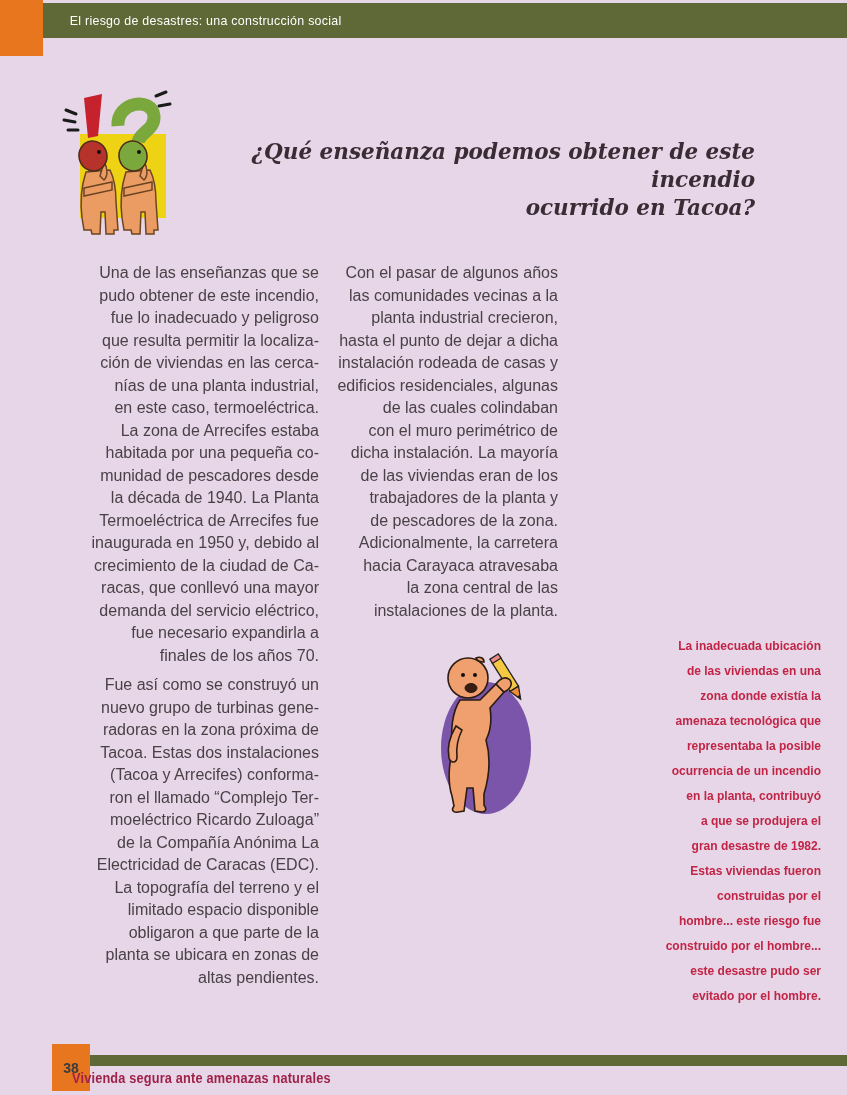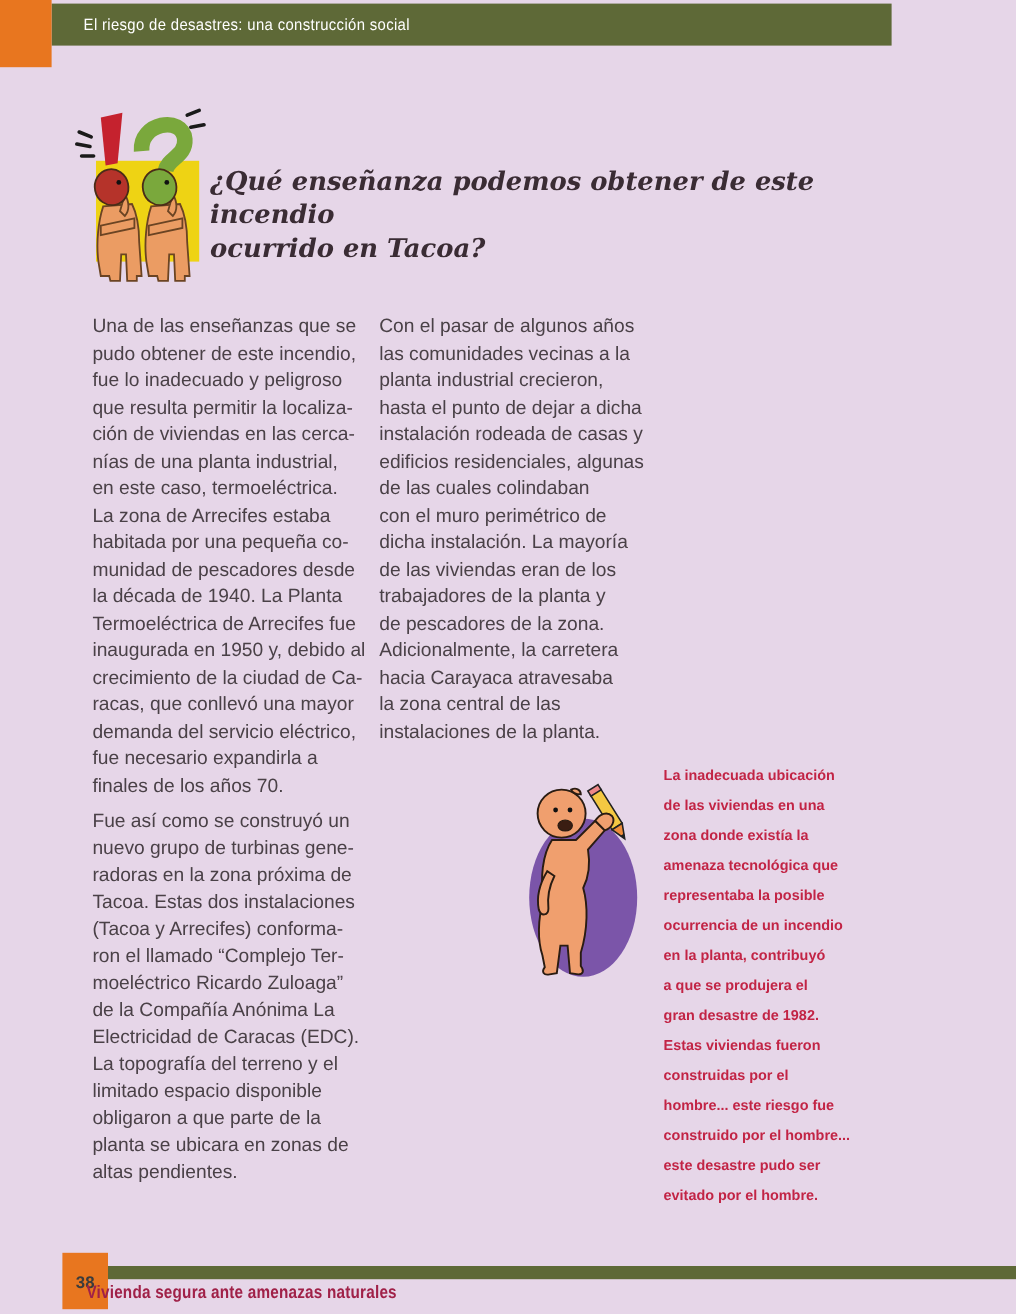--- a/index.html
+++ b/index.html
@@ -3,25 +3,25 @@
 <meta charset="utf-8">
 <style>
   html,body{margin:0;padding:0;}
   body{
     width:847px;height:1095px;
     font-family:"Liberation Sans", sans-serif;
     background:var(--page_bg,#e6d6e8);
     position:relative;overflow:hidden;
   }
   .abs{position:absolute;}
-  .prelines{white-space:pre-line;}
+  .prelines{white-space:pre-line;text-align:right;}
 
   
   .header-bar{
-    left:43px;top:3px;width:700px;height:35px;
+    left:43px;top:3px;width:804px;height:35px;
     background:var(--olive,#5e6937);
   }
   .header-title{
     color:var(--header_text,#fff);
     font-size:13.5px;letter-spacing:.3px;
     line-height:35px;padding-left:29px;
     transform:scaleX(.92);transform-origin:left center;
     white-space:nowrap;
   }
   .corner-tab{

